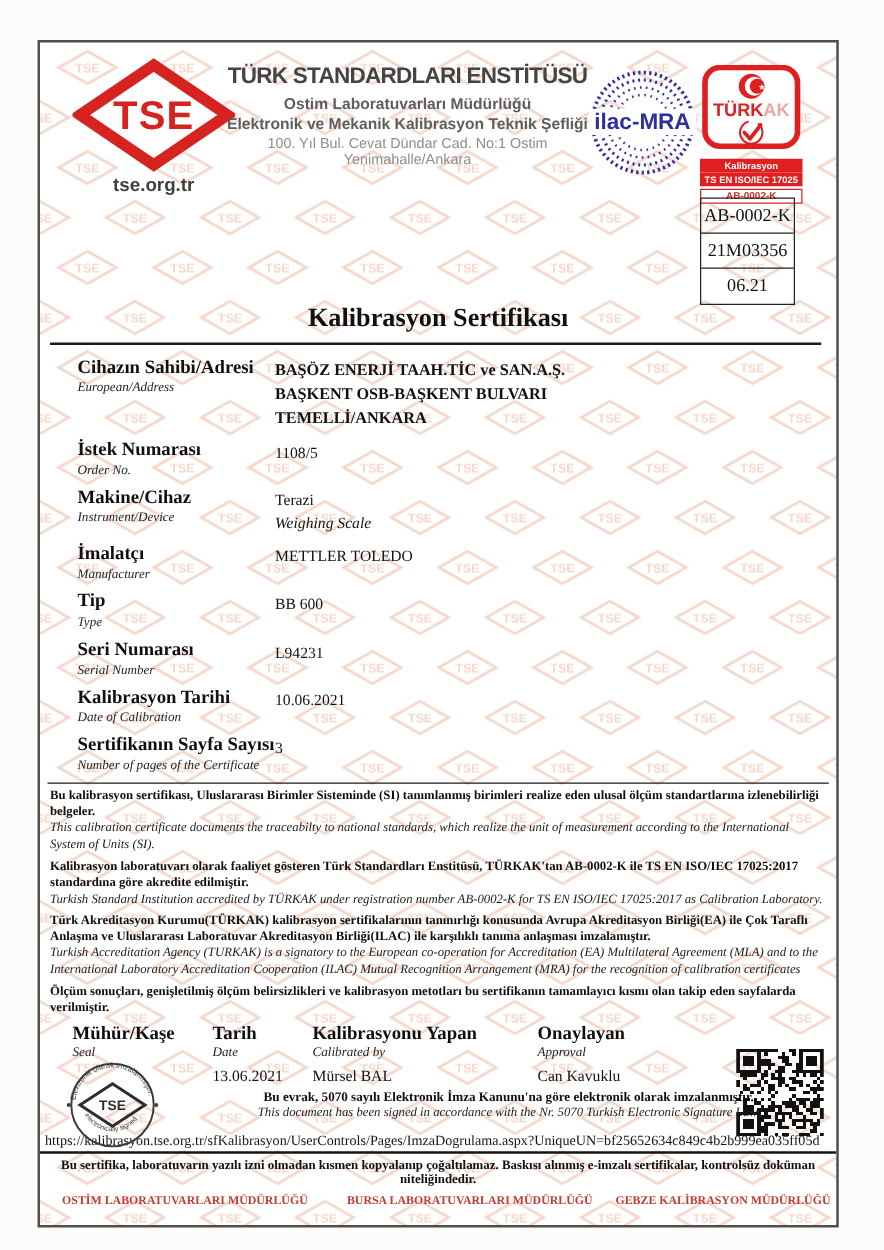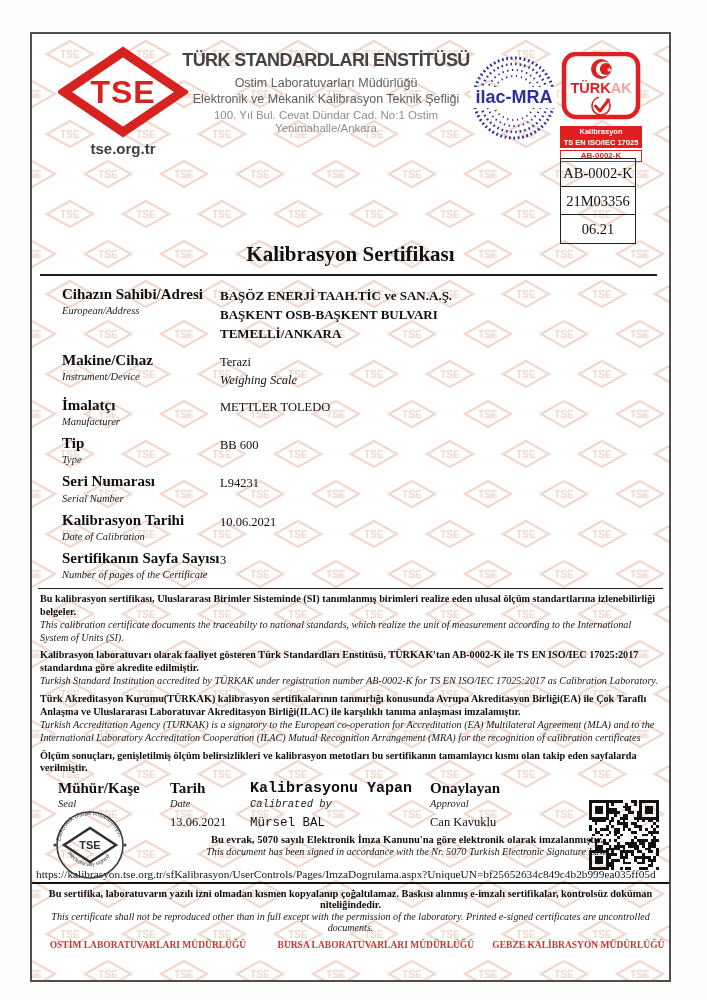--- a/index.html
+++ b/index.html
@@ -10,21 +10,21 @@
   .content { position:relative; z-index:1; }
 
   
   .header { position:relative; height:160px; }
   .tse-logo { position:absolute; left:26px; top:10px; }
   .tse-caption { position:absolute; left:26px; top:106px; width:130px; text-align:center;
                  font-family:"Liberation Sans",sans-serif; font-size:15px; color:#3f3f3f; font-weight:bold; }
   .header-text { position:absolute; left:146px; top:16px; width:296px; text-align:center;
                  font-family:"Liberation Sans",sans-serif; }
   .org-title { font-size:18px; font-weight:bold; letter-spacing:-0.6px; color:#444; white-space:nowrap; }
-  .dept { font-size:12.5px; font-weight:normal; color:#5d5d5d; margin-top:5px; }
+  .dept { font-size:12.5px; font-weight:bold; color:#5d5d5d; margin-top:5px; }
   .addr { font-size:11.5px; color:#8d8d8d; margin-top:3px; }
   .ilac { position:absolute; left:438px; top:20px; }
   .turkak { position:absolute; left:528px; top:18px; width:82px; }
   .tk-badge { margin-top:2px; width:82px; text-align:center;
               font-family:"Liberation Sans",sans-serif; }
   .tkb-r1,.tkb-r2 { background:#e02020; color:#fff; font-size:7.5px; font-weight:bold; padding:1px 0; }
   .tkb-r3 { background:#fff; color:#e02020; border:1.5px solid #e02020; font-size:8px; font-weight:bold;
             margin-top:1.5px; padding:0.5px 0; }
   .ref-box { position:absolute; left:528px; top:124px; width:76px; border:1px solid #222;
              text-align:center; font-size:14.5px; color:#111; }
@@ -52,21 +52,21 @@
 
   
   .paras { padding:0 10px 0 8px; }
   .para { margin-bottom:5px; }
   .p-tr { font-size:10.2px; font-weight:bold; color:#0f0f0f; line-height:1.27; }
   .p-en { font-size:10.2px; font-style:italic; color:#1a1a1a; line-height:1.25; }
 
   
   .sig { position:relative; height:86px; margin-top:2px; }
   .sig-col { position:absolute; top:0; }
-  .s-seal { left:26px; } .s-date { left:138px; } .s-cal { left:218px;font-family:Liberation Mono, monospace; } .s-app { left:398px; }
+  .s-seal { left:26px; } .s-date { left:138px; } .s-cal { left:218px; } .s-app { left:398px; }
   .sh-tr { font-size:15px; font-weight:bold; color:#0f0f0f; }
   .sh-en { font-size:10.5px; font-style:italic; color:#222; margin-top:1px; }
   .sh-val { font-size:12.5px; color:#111; margin-top:6px; }
   .seal-stamp { position:absolute; left:16px; top:26px; }
   .qr { position:absolute; right:10px; top:20px; }
   .esign { position:absolute; left:150px; top:54px; width:450px; text-align:center; }
   .e-tr { font-size:10.5px; font-weight:bold; color:#0f0f0f; }
   .e-en { font-size:10.2px; font-style:italic; color:#1a1a1a; margin-top:1px; }
 
   .url { font-size:11.3px; color:#151515; margin:2px 0 2px 4px; white-space:nowrap; }
@@ -176,20 +176,29 @@
           <div class="f-tr">Cihazın Sahibi/Adresi</div>
           <div class="f-en">European/Address</div>
         </div>
         <div class="f-value">
           <div class="v-line v-bold">BAŞÖZ ENERJİ TAAH.TİC ve SAN.A.Ş.</div>
           <div class="v-line v-bold">BAŞKENT OSB-BAŞKENT BULVARI</div>
           <div class="v-line v-bold">TEMELLİ/ANKARA</div>
         </div>
       </div>
 
+      <div class="field-row">
+        <div class="f-label">
+          <div class="f-tr">İstek Numarası</div>
+          <div class="f-en">Order No.</div>
+        </div>
+        <div class="f-value">
+            <div class="v-line">1108/5</div>
+          </div>
+      </div>
 
       <div class="field-row">
         <div class="f-label">
           <div class="f-tr">Makine/Cihaz</div>
           <div class="f-en">Instrument/Device</div>
         </div>
         <div class="f-value">
           <div class="v-line">Terazi</div>
           <div class="v-line v-italic">Weighing Scale</div>
         </div>
@@ -633,21 +642,20 @@
         <div class="e-en">This document has been signed in accordance with the Nr. 5070 Turkish Electronic Signature Law.</div>
       </div>
     </div>
 
     <div class="url">https://kalibrasyon.tse.org.tr/sfKalibrasyon/UserControls/Pages/ImzaDogrulama.aspx?UniqueUN=bf25652634c849c4b2b999ea035ff05d</div>
 
     <div class="thick-rule"></div>
 
     <div class="note">
       <div class="n-tr">Bu sertifika, laboratuvarın yazılı izni olmadan kısmen kopyalanıp çoğaltılamaz. Baskısı alınmış e-imzalı sertifikalar, kontrolsüz doküman niteliğindedir.</div>
-      <div class="n-en">This certificate shall not be reproduced other than in full except with the permission of the laboratory. Printed e-signed certificates are uncontrolled documents.</div>
     </div>
 
     <div class="offices">
       <div class="office o1">
         <div class="o-name">OSTİM LABORATUVARLARI MÜDÜRLÜĞÜ</div>
 
       </div>
       <div class="office o2">
         <div class="o-name">BURSA LABORATUVARLARI MÜDÜRLÜĞÜ</div>
 

